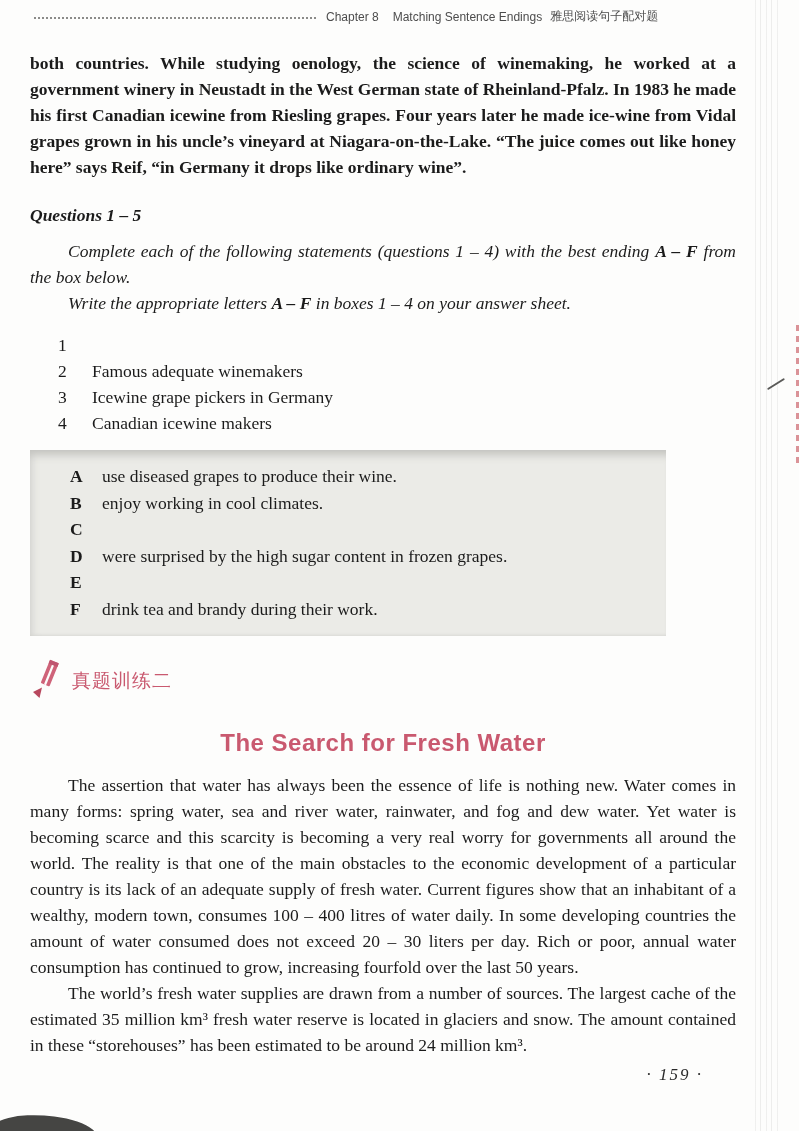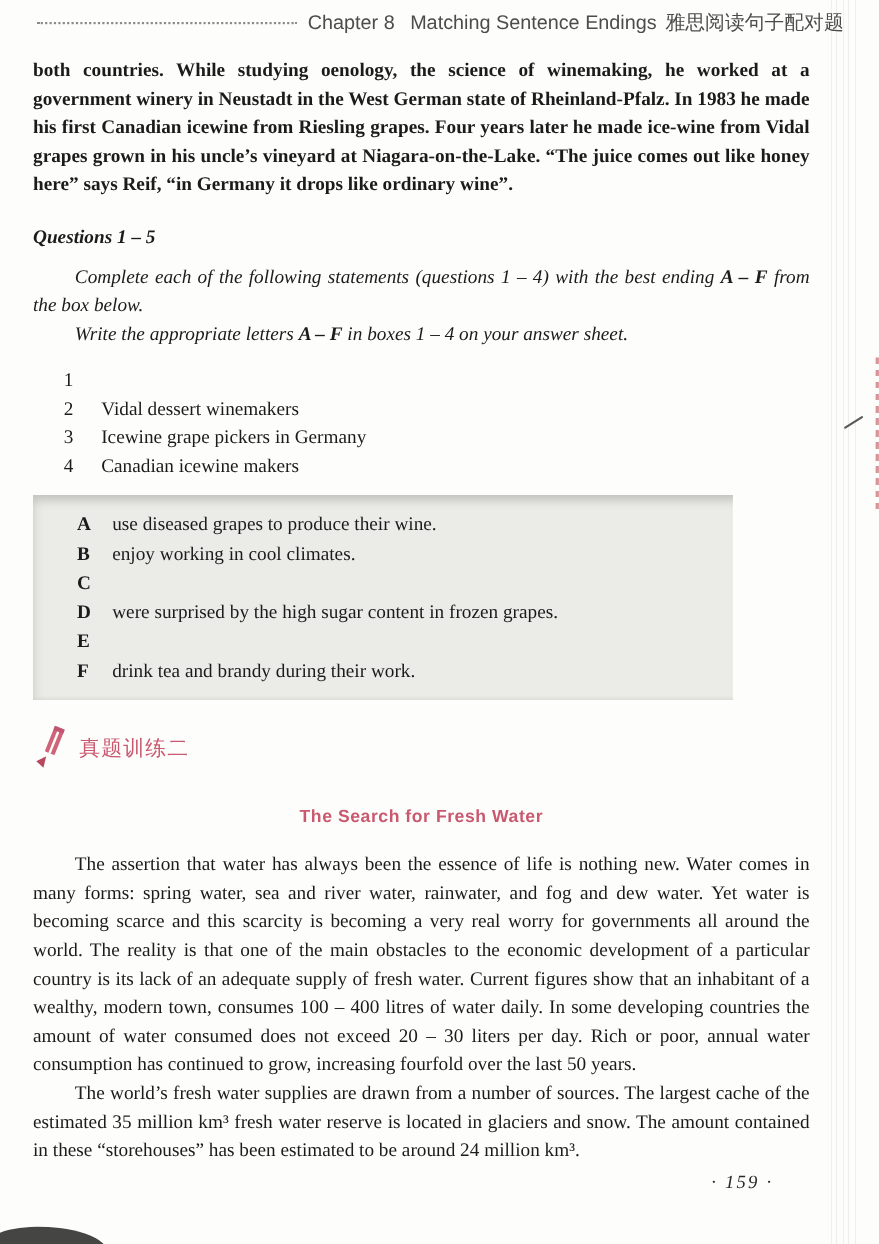--- a/index.html
+++ b/index.html
@@ -33,21 +33,21 @@
     background:#454543;
     border-radius:50% 70% 0 0 / 100% 100% 0 0;
     transform:rotate(-2deg);
   }
 
   
   .header{
     position:absolute;top:8px;left:34px;right:32px;
     display:flex;align-items:center;
     font-family:"Liberation Sans", sans-serif;
-    color:#4c4c4c;font-size:18px;white-space:nowrap;
+    color:#4c4c4c;font-size:12px;white-space:nowrap;
   }
   .dotted-leader{
     width:282px;height:0;
     border-top:2px dotted #8b8b89;
     margin-right:10px;margin-top:2px;
   }
   .header .chapter{margin-right:14px;}
   .header .title-en{margin-right:8px;}
 
   
@@ -89,21 +89,21 @@
     margin-top:22px;
     display:flex;align-items:center;
     font-family:"Liberation Sans","DejaVu Sans",sans-serif;
     font-size:19px;color:#c9596f;letter-spacing:1px;
   }
   .pencil-icon{width:34px;height:46px;margin-right:8px;flex:0 0 auto;}
 
   .passage-title{
     text-align:center;
     font-family:"Liberation Sans", sans-serif;
-    font-weight:bold;font-size:16px;color:#c9596f;
+    font-weight:bold;font-size:24px;color:#c9596f;
     margin:26px 0 16px 0;letter-spacing:0.5px;
   }
   .fw-para{text-indent:38px;}
 
   
   .page-number{
     position:absolute;right:96px;bottom:46px;
     font-style:italic;font-size:17px;color:#2a2a2a;
     letter-spacing:2px;
   }
@@ -129,21 +129,21 @@
     <p class="instruction first"><span>Complete each of the following statements (questions 1 – 4) with the best ending </span><span class="bold-letters">A – F</span><span> from the box below.</span></p>
 
     <p class="instruction second"><span>Write the appropriate letters </span><span class="bold-letters">A – F</span><span> in boxes 1 – 4 on your answer sheet.</span></p>
 
     <div class="statements">
       <div class="statement-row">
         <span class="statement-num">1</span>
       </div>
       <div class="statement-row">
         <span class="statement-num">2</span>
-        <span class="statement-text">Vidal dessert winemakers</span>
+        <span class="statement-text">Famous adequate winemakers</span>
       </div>
       <div class="statement-row">
         <span class="statement-num">3</span>
         <span class="statement-text">Icewine grape pickers in Germany</span>
       </div>
       <div class="statement-row">
         <span class="statement-num">4</span>
         <span class="statement-text">Canadian icewine makers</span>
       </div>
     </div>

